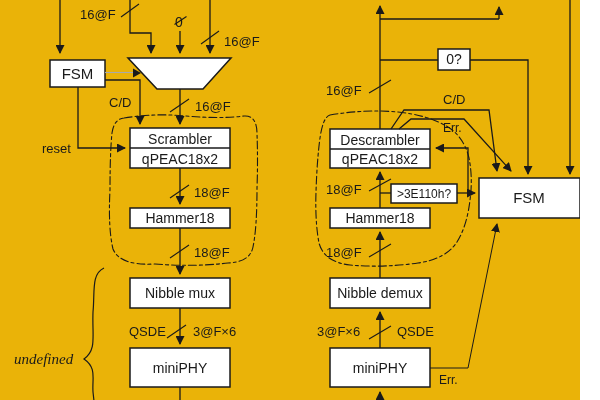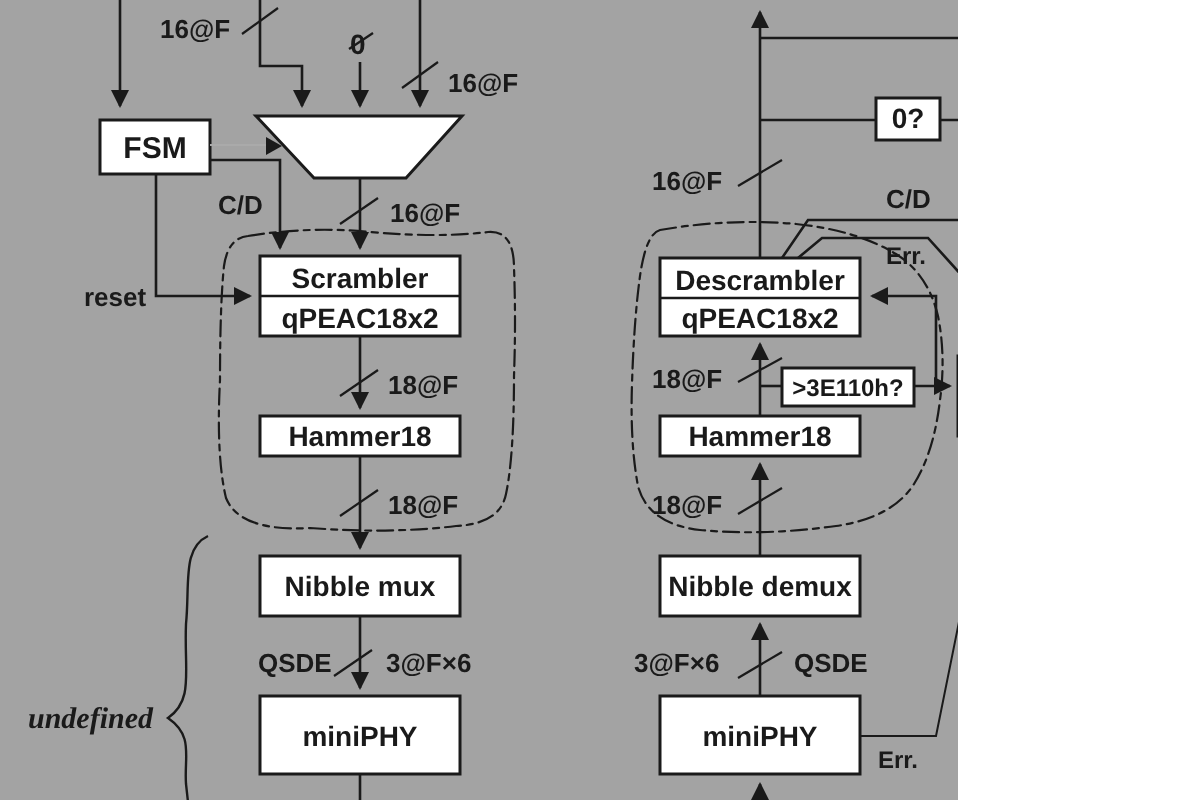--- a/index.html
+++ b/index.html
@@ -1,17 +1,17 @@
 <!DOCTYPE html>
 <html><head>
 <meta charset="utf-8">
 <style>
   html,body{margin:0;padding:0;background:#ffffff;}
-  .stage{position:relative;width:479px;height:400px;background:#a3a3a3;overflow:hidden;
-         font-family:"Liberation Sans",sans-serif;font-weight:bold;}
+  .stage{position:relative;width:580px;height:400px;background:#eab308;overflow:hidden;
+         font-family:"Liberation Sans",sans-serif;}
   svg{display:block;}
   text{fill:#1a1a1a;font-family:"Liberation Sans",sans-serif;font-size:13px;}
   text.boxlabel{font-size:14px;text-anchor:middle;}
   text.fsmlabel{font-size:15px;text-anchor:middle;}
   text.small{font-size:12px;text-anchor:middle;}
   text.undef{font-family:"Liberation Serif","DejaVu Serif",serif;font-style:italic;font-size:15px;}
   .wire{stroke:#1a1a1a;stroke-width:1.3;fill:none;}
   .wire-gray{stroke:#aaaaaa;stroke-width:1.1;fill:none;}
   .box{fill:#ffffff;stroke:#1a1a1a;stroke-width:1.5;}
   .tick{stroke:#1a1a1a;stroke-width:1.1;fill:none;}

